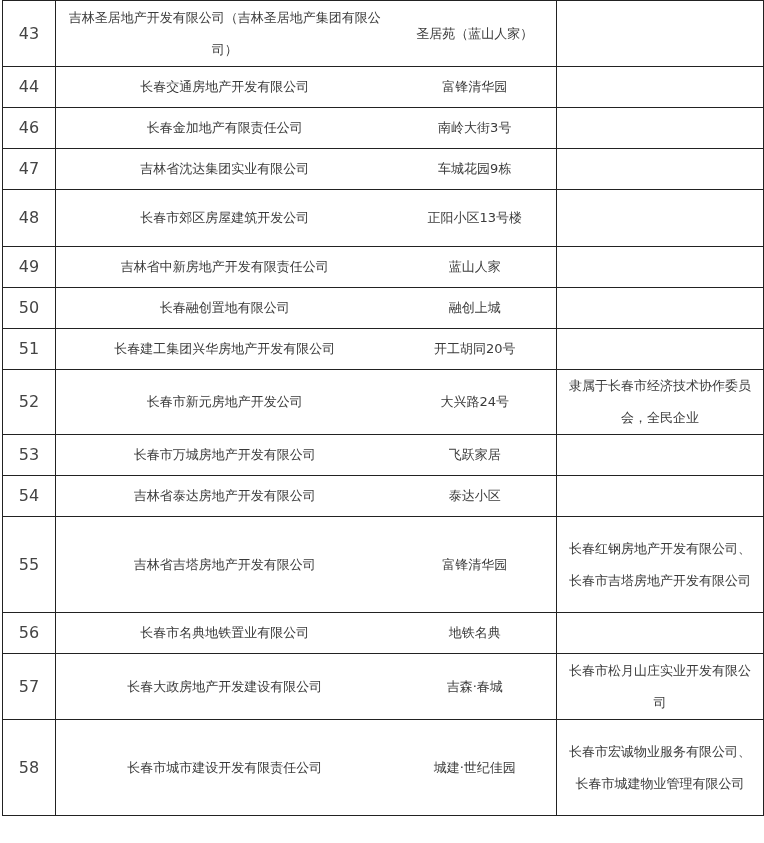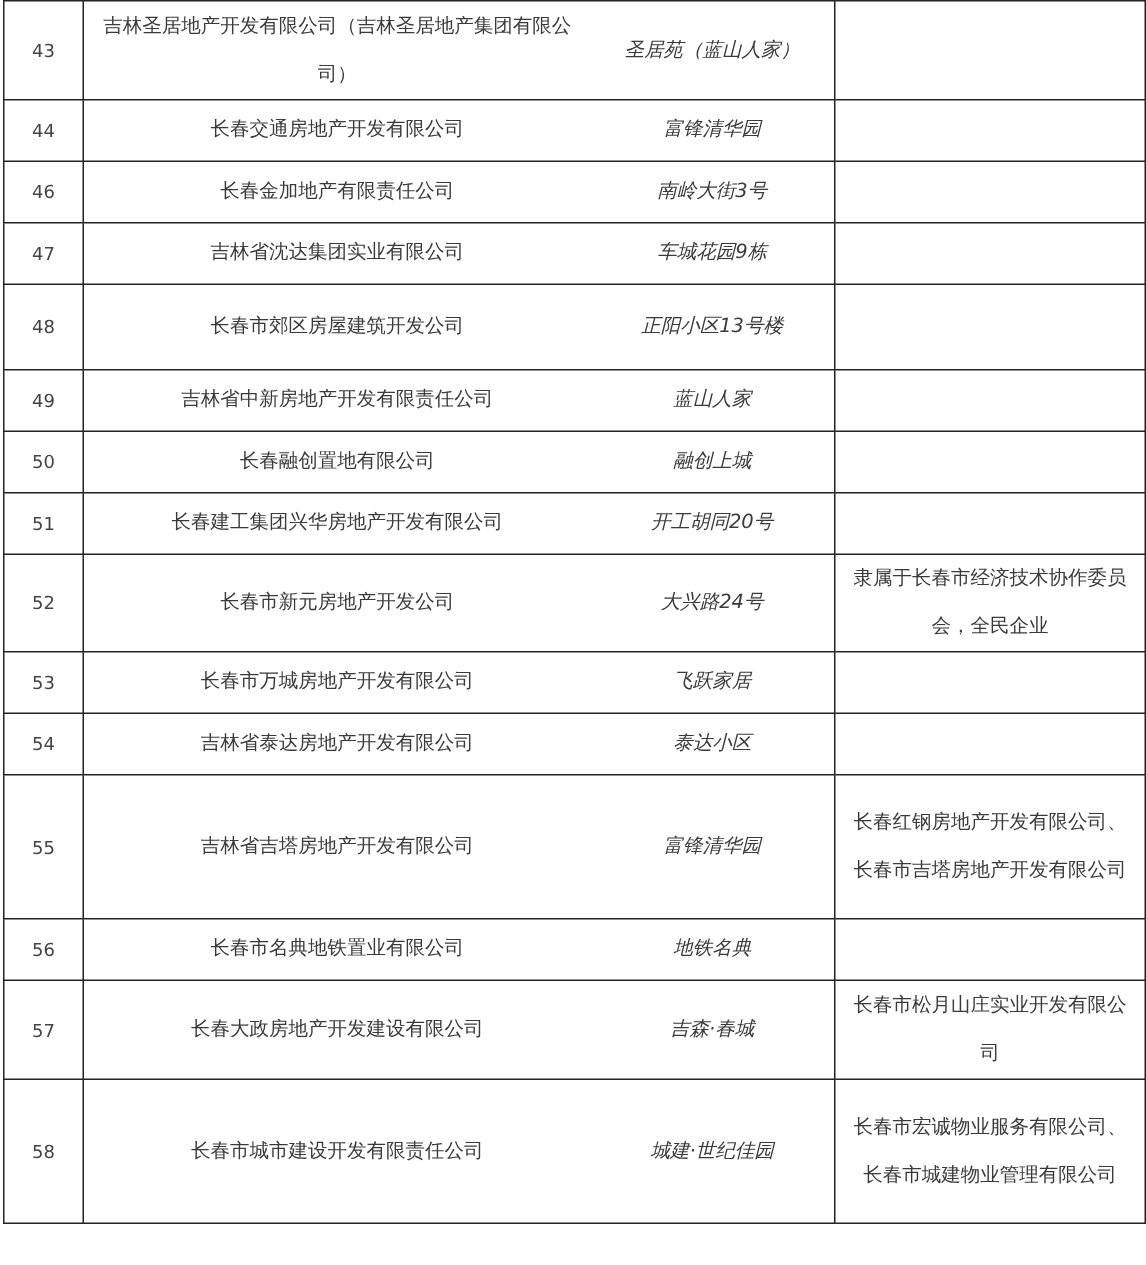--- a/index.html
+++ b/index.html
@@ -3,21 +3,21 @@
 <meta charset="utf-8">
 <style>
   html, body { margin:0; padding:0; background:#ffffff; }
   body { width:764px; height:843px; overflow:hidden; position:relative;
          font-family:"DejaVu Sans","Liberation Sans",sans-serif; }
   table { position:absolute; left:2px; top:0px; border-collapse:collapse;
           table-layout:fixed; width:761px; }
   td { border:1px solid #222; text-align:center; vertical-align:middle;
        color:#3a3a3a; font-size:13px; line-height:32px; padding:0 6px;
        overflow:hidden; }
-  td.num { font-size:12px; color:#444; }
+  td.num { font-size:16px; color:#444; }
   td.c3 { width:206px; }
   td.remark { padding:0 8px; }
 </style>
 </head>
 <body>
 
 <table>
   <colgroup>
       <col style="width:53px">
       <col style="width:338px">
@@ -114,14 +114,14 @@
         <td class="company">长春市城市建设开发有限责任公司</td>
         <td class="project">城建·世纪佳园</td>
         <td class="remark c3">长春市宏诚物业服务有限公司、长春市城建物业管理有限公司</td>
       </tr>
     </tbody>
 </table>
 
 <style>
   
   td.company { border-right:none; }
-  td.project { border-left:none;font-style:italic; }
+  td.project { border-left:none; }
 </style>
 
 </body></html>

